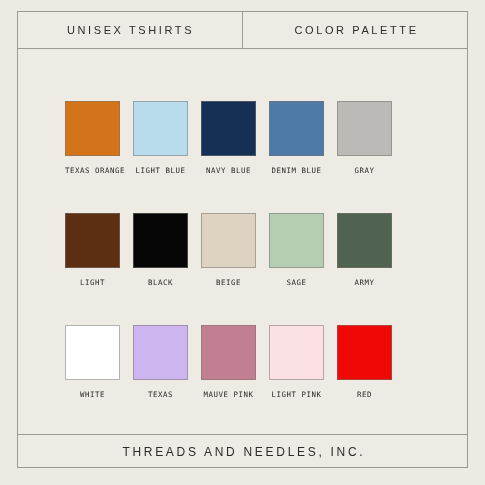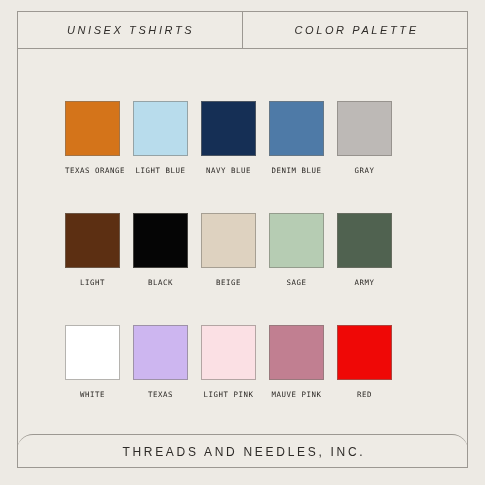--- a/index.html
+++ b/index.html
@@ -34,21 +34,20 @@
   
   .header-band {
     position: absolute;
     left: 17px;
     top: 11px;
     width: 451px;
     height: 38px;
     display: flex;
     box-sizing: border-box;
     border-bottom: 1px solid #9C9892;
-    font-style: italic;
   }
   .header-cell {
     flex: 1 1 50%;
     display: flex;
     align-items: center;
     justify-content: center;
     box-sizing: border-box;
     height: 100%;
   }
   .header-cell.left {
@@ -68,21 +67,20 @@
     position: absolute;
     left: 17px;
     top: 434px;
     width: 451px;
     height: 34px;
     display: flex;
     align-items: center;
     justify-content: center;
     box-sizing: border-box;
     border-top: 1px solid #9C9892;
-    border-radius: 16px;
   }
   .footer-text {
     font-family: "Liberation Sans", sans-serif;
     font-size: 12px;
     letter-spacing: 2.7px;
     color: #2E2B28;
     white-space: nowrap;
     text-indent: 2.7px;
   }
   
@@ -189,26 +187,26 @@
       <div class="swatch-row">
         <div class="swatch-cell">
           <div class="swatch-chip" style="background: rgb(255, 255, 255);"></div>
           <div class="swatch-label">WHITE</div>
         </div>
         <div class="swatch-cell">
           <div class="swatch-chip" style="background: rgb(205, 182, 240);"></div>
           <div class="swatch-label">TEXAS</div>
         </div>
         <div class="swatch-cell">
+          <div class="swatch-chip" style="background: rgb(193, 127, 145);"></div>
+          <div class="swatch-label">MAUVE PINK</div>
+        </div>
+        <div class="swatch-cell">
           <div class="swatch-chip" style="background: rgb(251, 224, 228);"></div>
           <div class="swatch-label">LIGHT PINK</div>
-        </div>
-        <div class="swatch-cell">
-          <div class="swatch-chip" style="background: rgb(193, 127, 145);"></div>
-          <div class="swatch-label">MAUVE PINK</div>
         </div>
         <div class="swatch-cell">
           <div class="swatch-chip" style="background: rgb(239, 8, 6);"></div>
           <div class="swatch-label">RED</div>
         </div>
       </div>
     </div>
 
   <div class="footer-band">
     <div class="footer-text">THREADS AND NEEDLES, INC.</div>

